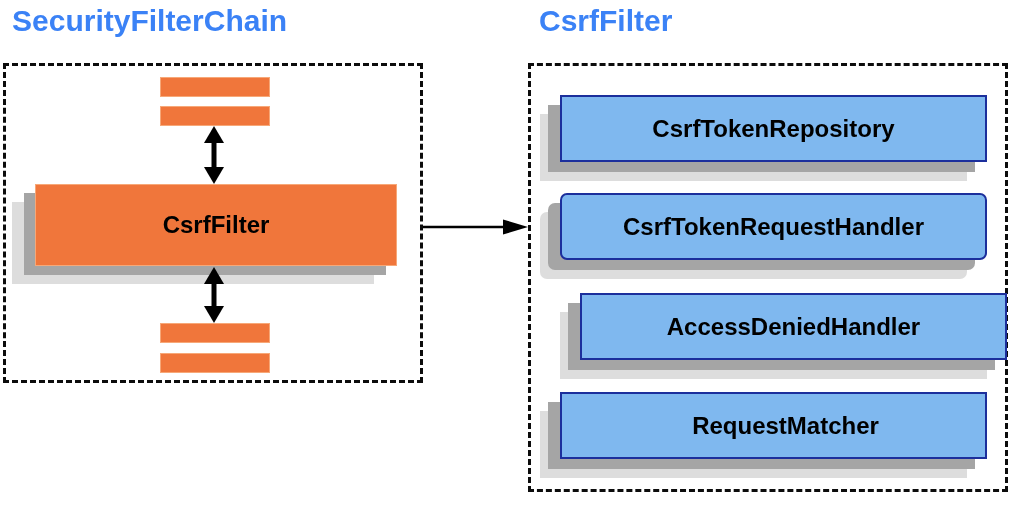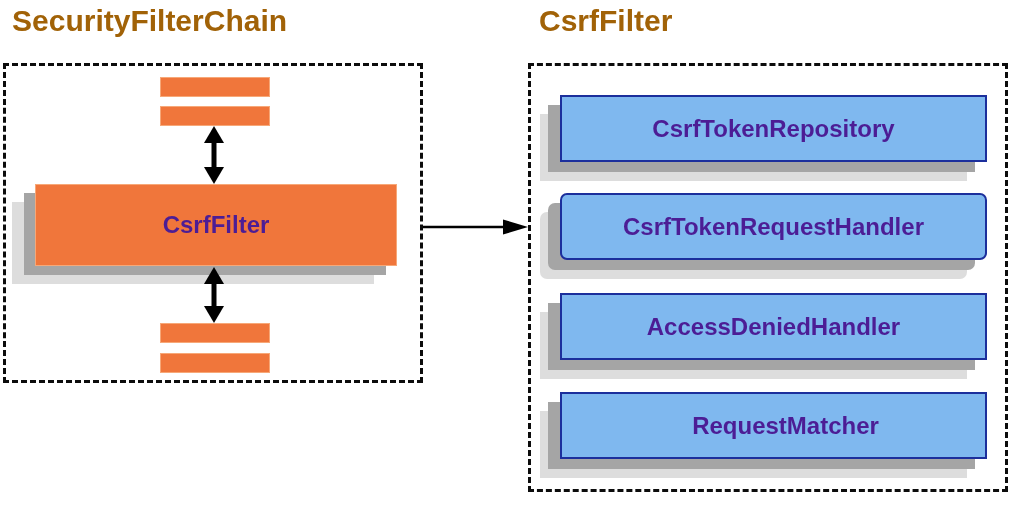--- a/index.html
+++ b/index.html
@@ -2,21 +2,21 @@
 <html><head>
 <meta charset="utf-8">
 <style>
   html,body { margin:0; padding:0; background:#ffffff; }
   * { box-sizing:border-box; }
   #canvas {
     position:relative; width:1010px; height:505px; background:#ffffff;
     font-family:"Liberation Sans", sans-serif; color:#000; overflow:hidden;
   }
   .panel-title {
-    position:absolute; font-size:30px; font-weight:bold; color:#a16207;
+    position:absolute; font-size:30px; font-weight:bold; color:#3b82f6;
     white-space:nowrap; letter-spacing:0px;
   }
   #left-title  { left:12px; top:4px; }
   #right-title { left:539px; top:4px; }
 
   .dashed-container { position:absolute; border:3px dashed #0c0c0c; background:transparent; }
   #left-container  { left:3px;   top:63px; width:420px; height:320px; }
   #right-container { left:528px; top:63px; width:480px; height:429px; }
 
   .filter-bar {
@@ -27,31 +27,31 @@
   #bar-2 { left:160px; top:106px; }
   #bar-3 { left:160px; top:323px; }
   #bar-4 { left:160px; top:353px; }
 
   #csrf-filter-box {
     position:absolute; left:35px; top:184px; width:362px; height:82px;
     background:#F0763B; border:1px solid #F7A878;
     box-shadow:-11px 9px 0 #A5A5A5, -23px 18px 0 #DDDDDD;
     display:flex; align-items:center; justify-content:center;
   }
-  .box-label { font-size:24px; font-weight:bold; color:#4c1d95; white-space:nowrap; }
+  .box-label { font-size:24px; font-weight:bold; color:#000000; white-space:nowrap; }
 
   .component-box {
     position:absolute; left:560px; width:427px; height:67px;
     background:#7FB8EF; border:2px solid #1C2F9C;
     box-shadow:-12px 10px 0 #A5A5A5, -20px 19px 0 #DDDDDD;
     display:flex; align-items:center; justify-content:center;
   }
   #component-box-0 { top:95px; }
   #component-box-1 { top:193px;border-radius:7px; }
-  #component-box-2 { top:293px; }
+  #component-box-2 { top:293px;margin-left:20px; }
   #component-box-3 { top:392px;padding-left:24px; }
 
   .arrow-svg { position:absolute; overflow:visible; z-index:5; }
   #v-arrow-top    { left:194px; top:126px; }
   #v-arrow-bottom { left:194px; top:267px; }
   #h-arrow        { left:423px; top:218px; }
 </style>
 </head>
 <body>
 

